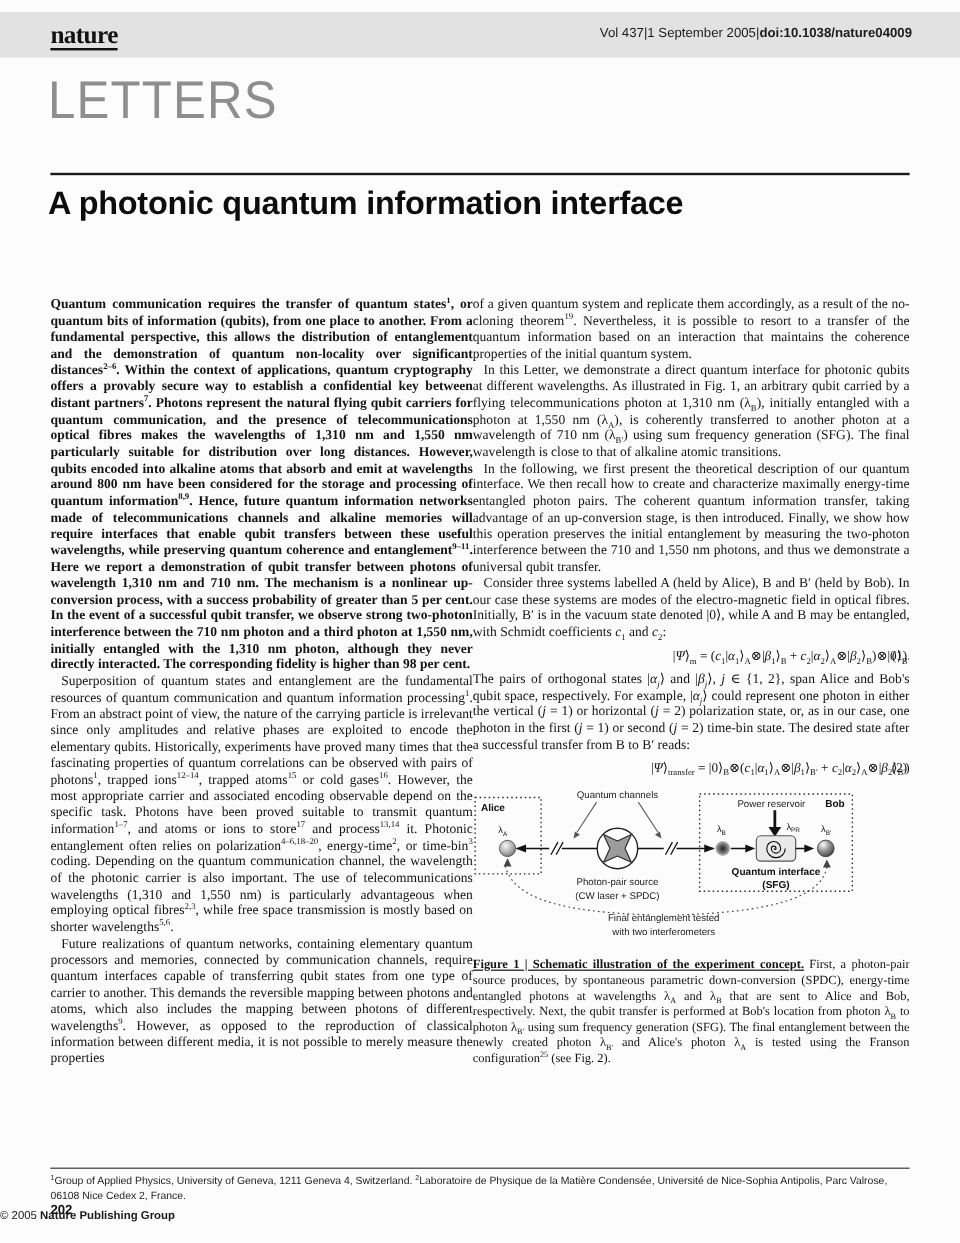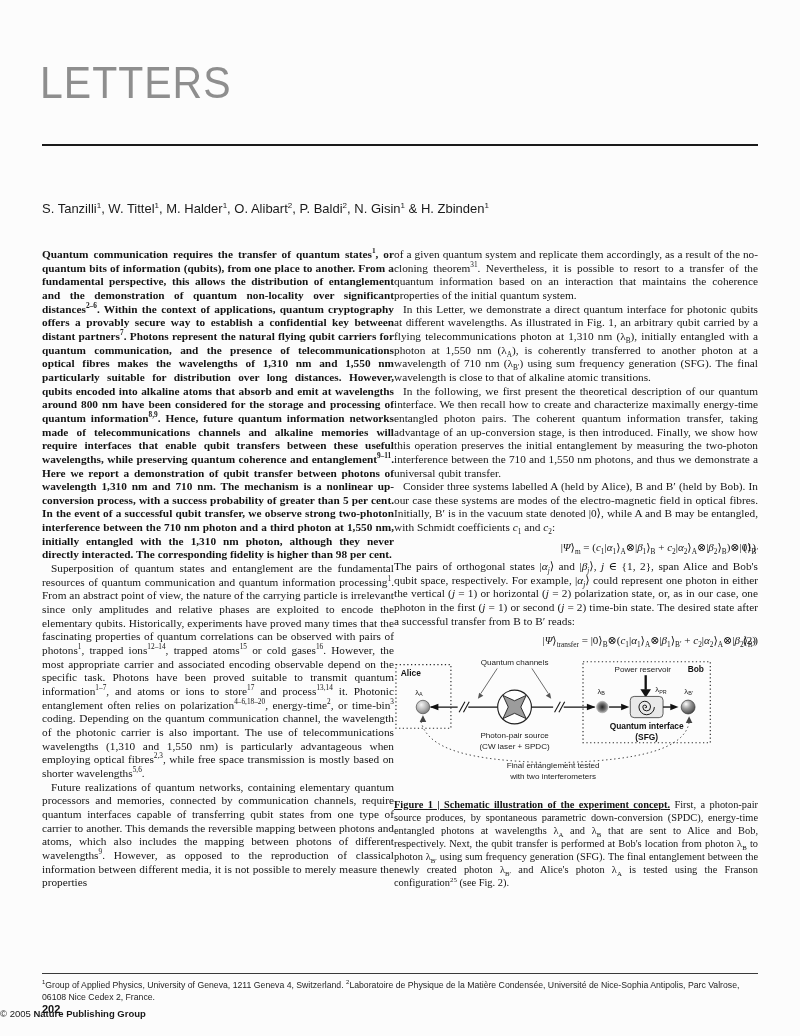--- a/index.html
+++ b/index.html
@@ -77,33 +77,37 @@
     position:absolute; left:0; right:0; top:1008px; text-align:left;
     font-family:"Liberation Sans",sans-serif; font-size:9.5px; color:#1a1a1a;
   }
   .copyright b { font-weight:bold; }
 </style>
 </head>
 <body>
 
 <div class="page">
 
+  <div class="header-bar">
+    <div class="journal-logo">nature</div>
+    <div class="issue-info"><span>Vol 437|1 September 2005|</span><b>doi:10.1038/nature04009</b></div>
+  </div>
   <div class="section-heading">LETTERS</div>
   <div class="divider-rule"></div>
 
-  <div class="authors-line">S. Tanzilli<sup>1</sup>, W. Tittel<sup>1</sup>, M. Halder<sup>1</sup>, O. Alibart<sup>2</sup>, P. Baldi<sup>2</sup>, N. Gisin<sup>1</sup> &amp; H. Zbinden<sup>1</sup></div>
+  <h1 class="article-title" style="margin:0;">A photonic quantum information interface</h1>
 
   <div class="body-columns">
     <div class="col">
       <p class="lead">Quantum communication requires the transfer of quantum states<sup>1</sup>, or quantum bits of information (qubits), from one place to another. From a fundamental perspective, this allows the distribution of entanglement and the demonstration of quantum non-locality over significant distances<sup>2–6</sup>. Within the context of applications, quantum cryptography offers a provably secure way to establish a confidential key between distant partners<sup>7</sup>. Photons represent the natural flying qubit carriers for quantum communication, and the presence of telecommunications optical fibres makes the wavelengths of 1,310 nm and 1,550 nm particularly suitable for distribution over long distances. However, qubits encoded into alkaline atoms that absorb and emit at wavelengths around 800 nm have been considered for the storage and processing of quantum information<sup>8,9</sup>. Hence, future quantum information networks made of telecommunications channels and alkaline memories will require interfaces that enable qubit transfers between these useful wavelengths, while preserving quantum coherence and entanglement<sup>9–11</sup>. Here we report a demonstration of qubit transfer between photons of wavelength 1,310 nm and 710 nm. The mechanism is a nonlinear up-conversion process, with a success probability of greater than 5 per cent. In the event of a successful qubit transfer, we observe strong two-photon interference between the 710 nm photon and a third photon at 1,550 nm, initially entangled with the 1,310 nm photon, although they never directly interacted. The corresponding fidelity is higher than 98 per cent.</p>
       <p class="ind">Superposition of quantum states and entanglement are the fundamental resources of quantum communication and quantum information processing<sup>1</sup>. From an abstract point of view, the nature of the carrying particle is irrelevant since only amplitudes and relative phases are exploited to encode the elementary qubits. Historically, experiments have proved many times that the fascinating properties of quantum correlations can be observed with pairs of photons<sup>1</sup>, trapped ions<sup>12–14</sup>, trapped atoms<sup>15</sup> or cold gases<sup>16</sup>. However, the most appropriate carrier and associated encoding observable depend on the specific task. Photons have been proved suitable to transmit quantum information<sup>1–7</sup>, and atoms or ions to store<sup>17</sup> and process<sup>13,14</sup> it. Photonic entanglement often relies on polarization<sup>4–6,18–20</sup>, energy-time<sup>2</sup>, or time-bin<sup>3</sup> coding. Depending on the quantum communication channel, the wavelength of the photonic carrier is also important. The use of telecommunications wavelengths (1,310 and 1,550 nm) is particularly advantageous when employing optical fibres<sup>2,3</sup>, while free space transmission is mostly based on shorter wavelengths<sup>5,6</sup>.</p>
       <p class="ind">Future realizations of quantum networks, containing elementary quantum processors and memories, connected by communication channels, require quantum interfaces capable of transferring qubit states from one type of carrier to another. This demands the reversible mapping between photons and atoms, which also includes the mapping between photons of different wavelengths<sup>9</sup>. However, as opposed to the reproduction of classical information between different media, it is not possible to merely measure the properties</p>
     </div>
     <div class="col" style="flex:1;">
-      <p>of a given quantum system and replicate them accordingly, as a result of the no-cloning theorem<sup>31</sup>. Nevertheless, it is possible to resort to a transfer of the quantum information based on an interaction that maintains the coherence properties of the initial quantum system.</p>
+      <p>of a given quantum system and replicate them accordingly, as a result of the no-cloning theorem<sup>19</sup>. Nevertheless, it is possible to resort to a transfer of the quantum information based on an interaction that maintains the coherence properties of the initial quantum system.</p>
       <p class="ind">In this Letter, we demonstrate a direct quantum interface for photonic qubits at different wavelengths. As illustrated in Fig. 1, an arbitrary qubit carried by a flying telecommunications photon at 1,310 nm (λ<sub>B</sub>), initially entangled with a photon at 1,550 nm (λ<sub>A</sub>), is coherently transferred to another photon at a wavelength of 710 nm (λ<sub>B′</sub>) using sum frequency generation (SFG). The final wavelength is close to that of alkaline atomic transitions.</p>
       <p class="ind">In the following, we first present the theoretical description of our quantum interface. We then recall how to create and characterize maximally energy-time entangled photon pairs. The coherent quantum information transfer, taking advantage of an up-conversion stage, is then introduced. Finally, we show how this operation preserves the initial entanglement by measuring the two-photon interference between the 710 and 1,550 nm photons, and thus we demonstrate a universal qubit transfer.</p>
       <p class="ind">Consider three systems labelled A (held by Alice), B and B′ (held by Bob). In our case these systems are modes of the electro-magnetic field in optical fibres. Initially, B′ is in the vacuum state denoted |0⟩, while A and B may be entangled, with Schmidt coefficients <i>c</i><sub>1</sub> and <i>c</i><sub>2</sub>:</p>
       <div class="equation"><span>|<i>Ψ</i>⟩<sub>m</sub> = (<i>c</i><sub>1</sub>|<i>α</i><sub>1</sub>⟩<sub>A</sub>⊗|<i>β</i><sub>1</sub>⟩<sub>B</sub> + <i>c</i><sub>2</sub>|<i>α</i><sub>2</sub>⟩<sub>A</sub>⊗|<i>β</i><sub>2</sub>⟩<sub>B</sub>)⊗|0⟩<sub>B′</sub></span><span class="eq-no">(1)</span></div>
       <p>The pairs of orthogonal states |<i>α</i><sub><i>j</i></sub>⟩ and |<i>β</i><sub><i>j</i></sub>⟩, <i>j</i> ∈ {1, 2}, span Alice and Bob's qubit space, respectively. For example, |<i>α</i><sub><i>j</i></sub>⟩ could represent one photon in either the vertical (<i>j</i> = 1) or horizontal (<i>j</i> = 2) polarization state, or, as in our case, one photon in the first (<i>j</i> = 1) or second (<i>j</i> = 2) time-bin state. The desired state after a successful transfer from B to B′ reads:</p>
       <div class="equation"><span>|<i>Ψ</i>⟩<sub>transfer</sub> = |0⟩<sub>B</sub>⊗(<i>c</i><sub>1</sub>|<i>α</i><sub>1</sub>⟩<sub>A</sub>⊗|<i>β</i><sub>1</sub>⟩<sub>B′</sub> + <i>c</i><sub>2</sub>|<i>α</i><sub>2</sub>⟩<sub>A</sub>⊗|<i>β</i><sub>2</sub>⟩<sub>B′</sub>)</span><span class="eq-no">(2)</span></div>
 
       <div class="figure-block">
         <svg width="352" viewBox="0 0 365 140" xmlns="http://www.w3.org/2000/svg">
           <defs>

